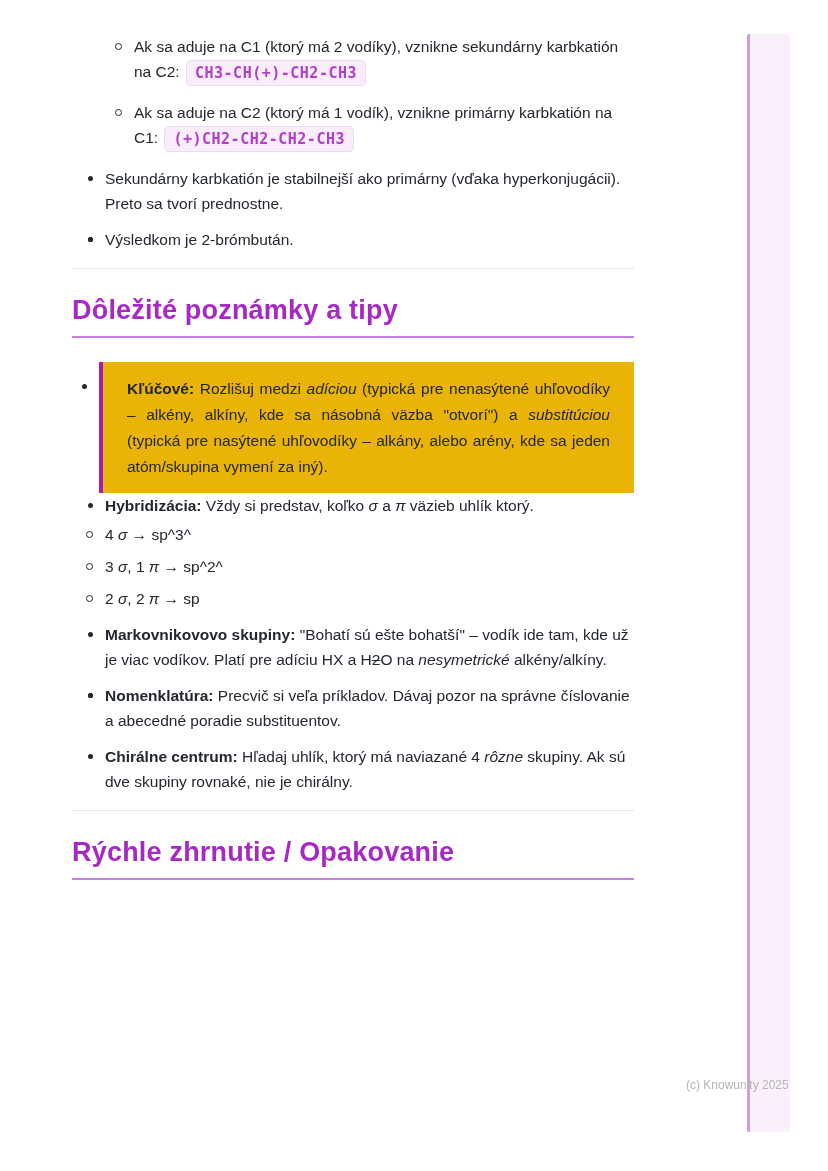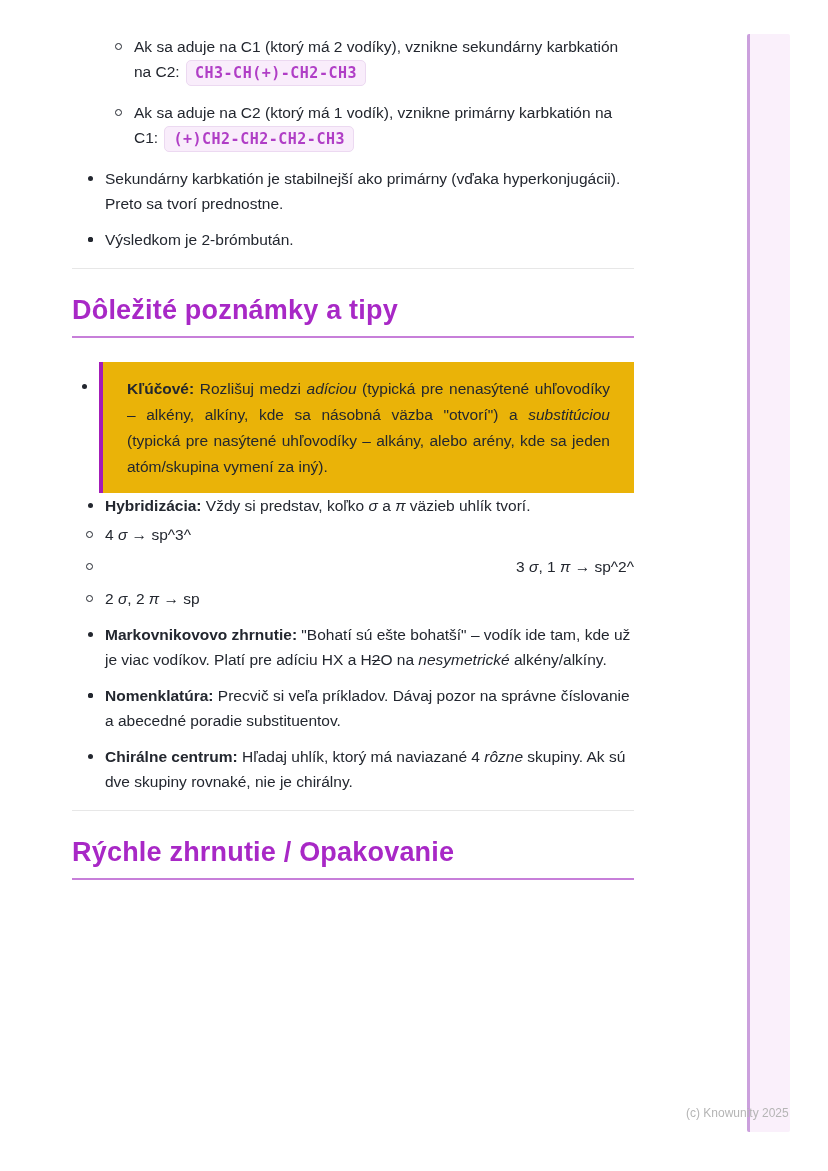--- a/index.html
+++ b/index.html
@@ -16,21 +16,21 @@
     position: absolute;
     left: 747px; top: 34px;
     width: 40px; height: 1098px;
     background: #faf0fb;
     border-left: 3px solid #cba0dd;
     border-radius: 2px;
     z-index: 1;
   }
   .watermark {
     position: absolute;
-    left: 686px; top: 1106px;
+    left: 686px; top: 1078px;
     font-size: 12px;
     color: #b5b5b5;
     z-index: 2;
     white-space: nowrap;
     text-align: center;
   }
   .content {
     position: absolute;
     left: 72px; top: 34px;
     width: 562px;
@@ -155,39 +155,39 @@
   <div class="callout-wrap">
     <span class="marker"></span>
     <div class="callout">
       <span><span class="seg-bold">Kľúčové:</span><span class="seg-plain"> Rozlišuj medzi </span><span class="seg-italic">adíciou</span><span class="seg-plain"> (typická pre nenasýtené uhľovodíky – alkény, alkíny, kde sa násobná väzba "otvorí") a </span><span class="seg-italic">substitúciou</span><span class="seg-plain"> (typická pre nasýtené uhľovodíky – alkány, alebo arény, kde sa jeden atóm/skupina vymení za iný).</span></span>
     </div>
   </div>
 
   <ul class="list notes-list">
     <li class="item lvl1">
       <span class="marker"></span>
-      <span><span class="seg-bold">Hybridizácia:</span><span class="seg-plain"> Vždy si predstav, koľko </span><span class="seg-italic">σ</span><span class="seg-plain"> a </span><span class="seg-italic">π</span><span class="seg-plain"> väzieb uhlík tvorí.</span></span>
+      <span><span class="seg-bold">Hybridizácia:</span><span class="seg-plain"> Vždy si predstav, koľko </span><span class="seg-italic">σ</span><span class="seg-plain"> a </span><span class="seg-italic">π</span><span class="seg-plain"> väzieb uhlík ktorý.</span></span>
       <ul class="list nested">
         <li class="item indent-b" style="margin-left:-70px;">
           <span class="marker"></span>
           <span><span class="seg-plain">4 </span><span class="seg-italic">σ</span><span class="seg-plain"> → sp^3^</span></span>
         </li>
-        <li class="item indent-b" style="margin-left:-70px;text-align:right;">
+        <li class="item indent-b" style="margin-left:-70px;">
           <span class="marker"></span>
           <span><span class="seg-plain">3 </span><span class="seg-italic">σ</span><span class="seg-plain">, 1 </span><span class="seg-italic">π</span><span class="seg-plain"> → sp^2^</span></span>
         </li>
         <li class="item indent-b" style="margin-left:-70px;">
           <span class="marker"></span>
           <span><span class="seg-plain">2 </span><span class="seg-italic">σ</span><span class="seg-plain">, 2 </span><span class="seg-italic">π</span><span class="seg-plain"> → sp</span></span>
         </li>
       </ul>
     </li>
     <li class="item lvl1">
       <span class="marker"></span>
-      <span><span class="seg-bold">Markovnikovovo zhrnutie:</span><span class="seg-plain"> "Bohatí sú ešte bohatší" – vodík ide tam, kde už je viac vodíkov. Platí pre adíciu HX a H</span><span class="seg-strike">2</span><span class="seg-plain">O na </span><span class="seg-italic">nesymetrické</span><span class="seg-plain"> alkény/alkíny.</span></span>
+      <span><span class="seg-bold">Markovnikovovo skupiny:</span><span class="seg-plain"> "Bohatí sú ešte bohatší" – vodík ide tam, kde už je viac vodíkov. Platí pre adíciu HX a H</span><span class="seg-strike">2</span><span class="seg-plain">O na </span><span class="seg-italic">nesymetrické</span><span class="seg-plain"> alkény/alkíny.</span></span>
     </li>
     <li class="item lvl1">
       <span class="marker"></span>
     </li>
     <li class="item lvl1">
       <span class="marker"></span>
       <span><span class="seg-bold">Nomenklatúra:</span><span class="seg-plain"> Precvič si veľa príkladov. Dávaj pozor na správne číslovanie a abecedné poradie substituentov.</span></span>
     </li>
     <li class="item lvl1">
       <span class="marker"></span>

